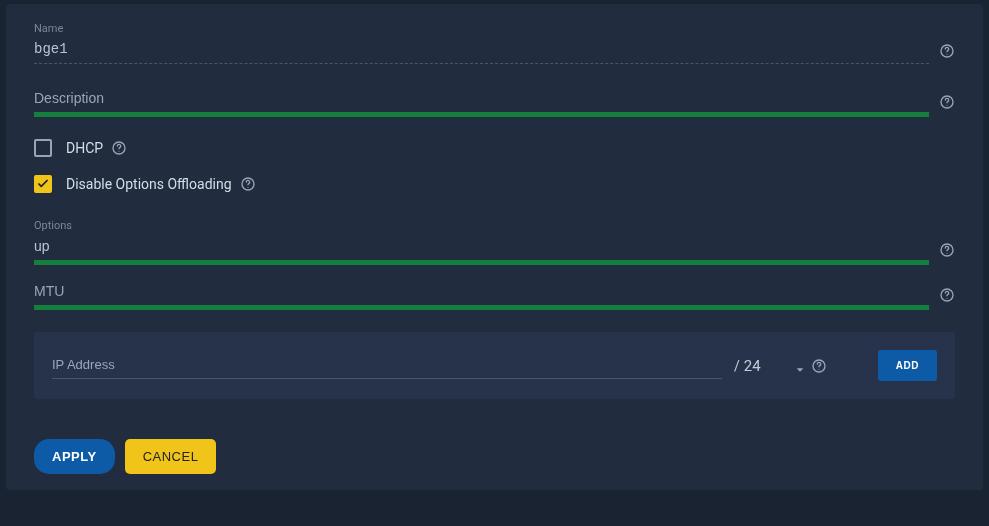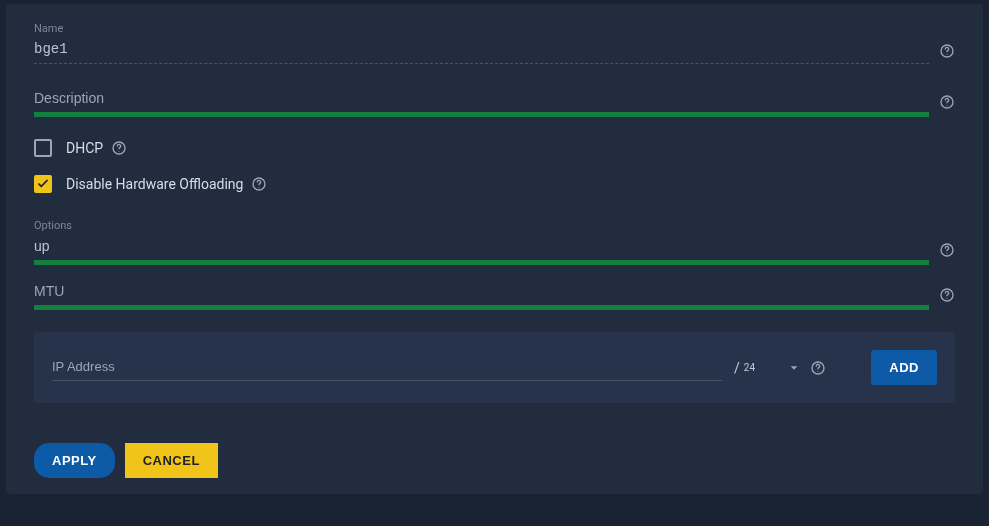--- a/index.html
+++ b/index.html
@@ -106,37 +106,37 @@
   }
   .ip-input::placeholder { color: #9aa6b8; }
   .slash {
     margin: 0 4px 0 12px;
     font-size: 14px;
     color: #c4cdd9;
   }
   .prefix-select {
     display: inline-flex;
     align-items: center;
-    font-size: 10px;
+    font-size: 15px;
     color: #c4cdd9;
     cursor: pointer;
     min-width: 60px;
   }
   .chevron {
     margin-left: 34px;
     width: 10px;
     height: 10px;
   }
   .add-btn {
     margin-left: auto;
     background: #0d5aa7;
     color: #fff;
     border: none;
     padding: 10px 18px;
-    font-size: 13px;
+    font-size: 10px;
     font-weight: 600;
     border-radius: 3px;
     cursor: pointer;
     letter-spacing: 0.5px;
   }
   .button-bar {
     display: flex;
     gap: 10px;
     padding: 14px 28px 16px 28px;
   }
@@ -150,22 +150,22 @@
     border-radius: 15px;
     cursor: pointer;
     letter-spacing: 0.5px;
   }
   .cancel-btn {
     background: #f0c419;
     color: #222;
     border: none;
     padding: 10px 18px;
     font-size: 13px;
-    font-weight: 700;
-    border-radius: 0;
+    font-weight: 400;
+    border-radius: 5px;
     cursor: pointer;
     letter-spacing: 0.5px;
   }
   .outer {
     background: #212c3e;
     border-radius: 4px;
     margin: 4px 6px 0 6px;
   }
 </style>
 </head>
@@ -215,21 +215,21 @@
     </span>
   </div>
 
 
   <div class="checkbox-row" style="margin-bottom:26px;">
     <span class="checkbox checked">
       <svg viewBox="0 0 24 24" width="14" height="14">
             <path d="M5 12l4 4 10-10" stroke="#222" stroke-width="3" fill="none" stroke-linecap="round" stroke-linejoin="round"></path>
           </svg>
     </span>
-    <span>Disable Hardware Offloading</span>
+    <span>Disable Options Offloading</span>
     <span class="inline-help">
       <svg viewBox="0 0 24 24" width="16" height="16" fill="none" stroke="#9aa6b8" stroke-width="2">
             <circle cx="12" cy="12" r="9"></circle>
             <path d="M9.5 9a2.5 2.5 0 1 1 3.5 2.3c-.8.4-1 .9-1 1.7" stroke-linecap="round"></path>
             <circle cx="12" cy="17" r="0.8" fill="#9aa6b8" stroke="none"></circle>
           </svg>
     </span>
   </div>
 
   <div class="field-group" style="margin-bottom:14px;">

